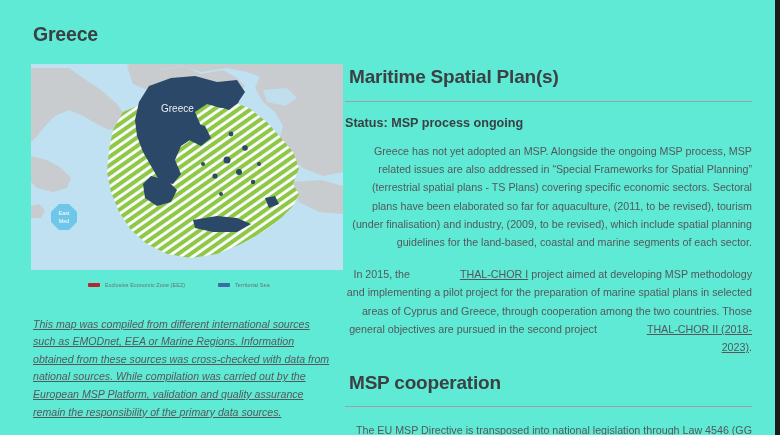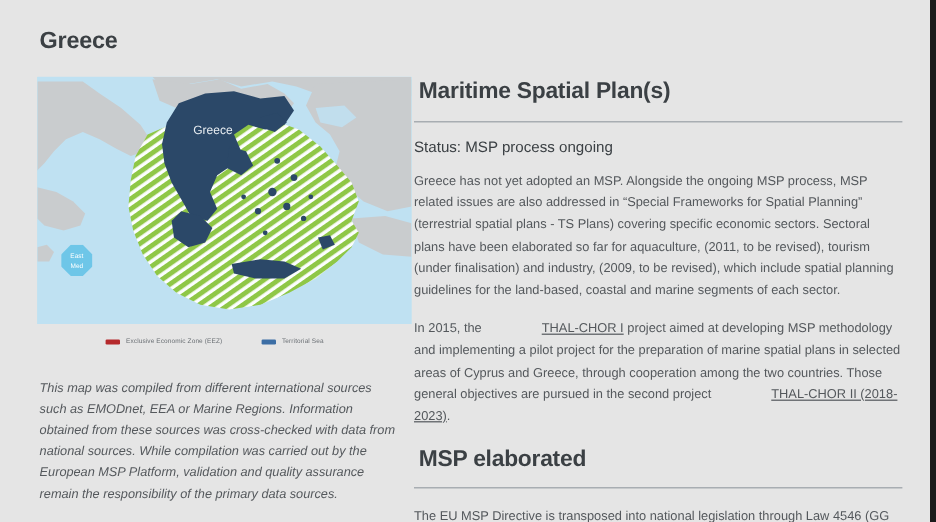--- a/index.html
+++ b/index.html
@@ -10,21 +10,21 @@
     width: 780px;
     height: 435px;
     background: #ffffff;
     font-family: "Liberation Sans", sans-serif;
     overflow: hidden;
     position: relative;
   }
   .page {
     position: absolute;
     inset: 0;
-    background: #e5e5e5;
+    background: #5eead4;
     overflow: hidden;
   }
   .right-edge {
     position: absolute;
     top: 0;
     right: 0;
     width: 5px;
     height: 435px;
     background: #1b1b1b;
   }
@@ -94,20 +94,21 @@
 
   .map-caption {
     position: absolute;
     left: 33px;
     top: 305px;
     width: 300px;
     font-size: 10.6px;
     line-height: 17.6px;
     font-style: italic;
     color: #55595d;
+    text-decoration: underline;
   }
 
   
   .right-col {
     position: absolute;
     left: 345px;
     top: 62px;
     width: 407px;
   }
 
@@ -120,29 +121,30 @@
     padding-bottom: 9px;
   }
   .rule {
     height: 1px;
     background: #9aa0a6;
     width: 100%;
     margin-bottom: 14px;
   }
   .status-line {
     font-size: 12.6px;
-    font-weight: normal;
+    font-weight: bold;
     color: #3b4044;
     margin-bottom: 12px;
   }
   .body-para {
     font-size: 10.7px;
     line-height: 18.2px;
     color: #54585c;
     margin: 0 0 14px 0;
+    text-align: right;
   }
   .body-para:last-child { margin-bottom: 0; }
   .lnk {
     color: #54585c;
     text-decoration: underline;
     margin-left: 47px;
   }
   .sec2 { margin-top: 16px; }
   .sec2 .section-title { padding-bottom: 8px; }
 </style>
@@ -248,21 +250,21 @@
         <div class="rule"></div>
 
         <div class="status-line">Status: MSP process ongoing</div>
 
         <p class="body-para">Greece has not yet adopted an MSP. Alongside the ongoing MSP process, MSP related issues are also addressed in “Special Frameworks for Spatial Planning” (terrestrial spatial plans - TS Plans) covering specific economic sectors. Sectoral plans have been elaborated so far for aquaculture, (2011, to be revised), tourism (under finalisation) and industry, (2009, to be revised), which include spatial planning guidelines for the land-based, coastal and marine segments of each sector.</p>
 
         <p class="body-para"><span>In 2015, the </span><a class="lnk" href="#">THAL-CHOR I</a><span> project aimed at developing MSP methodology and implementing a pilot project for the preparation of marine spatial plans in selected areas of Cyprus and Greece, through cooperation among the two countries. Those general objectives are pursued in the second project </span><a class="lnk" href="#">THAL-CHOR II (2018-2023)</a><span>.</span></p>
       </section>
 
       <section class="sec2">
-        <h2 class="section-title">MSP elaborated</h2>
+        <h2 class="section-title">MSP cooperation</h2>
         <div class="rule"></div>
 
         <p class="body-para">The EU MSP Directive is transposed into national legislation through Law 4546 (GG 101/A/12-June-2018) and Law 4759/2020 (GG 245/A/9-12-2020) amending the previous one through Chapter 2.</p>
       </section>
     </div>
 
   </div>
   <div class="right-edge"></div>
 </div>
 

